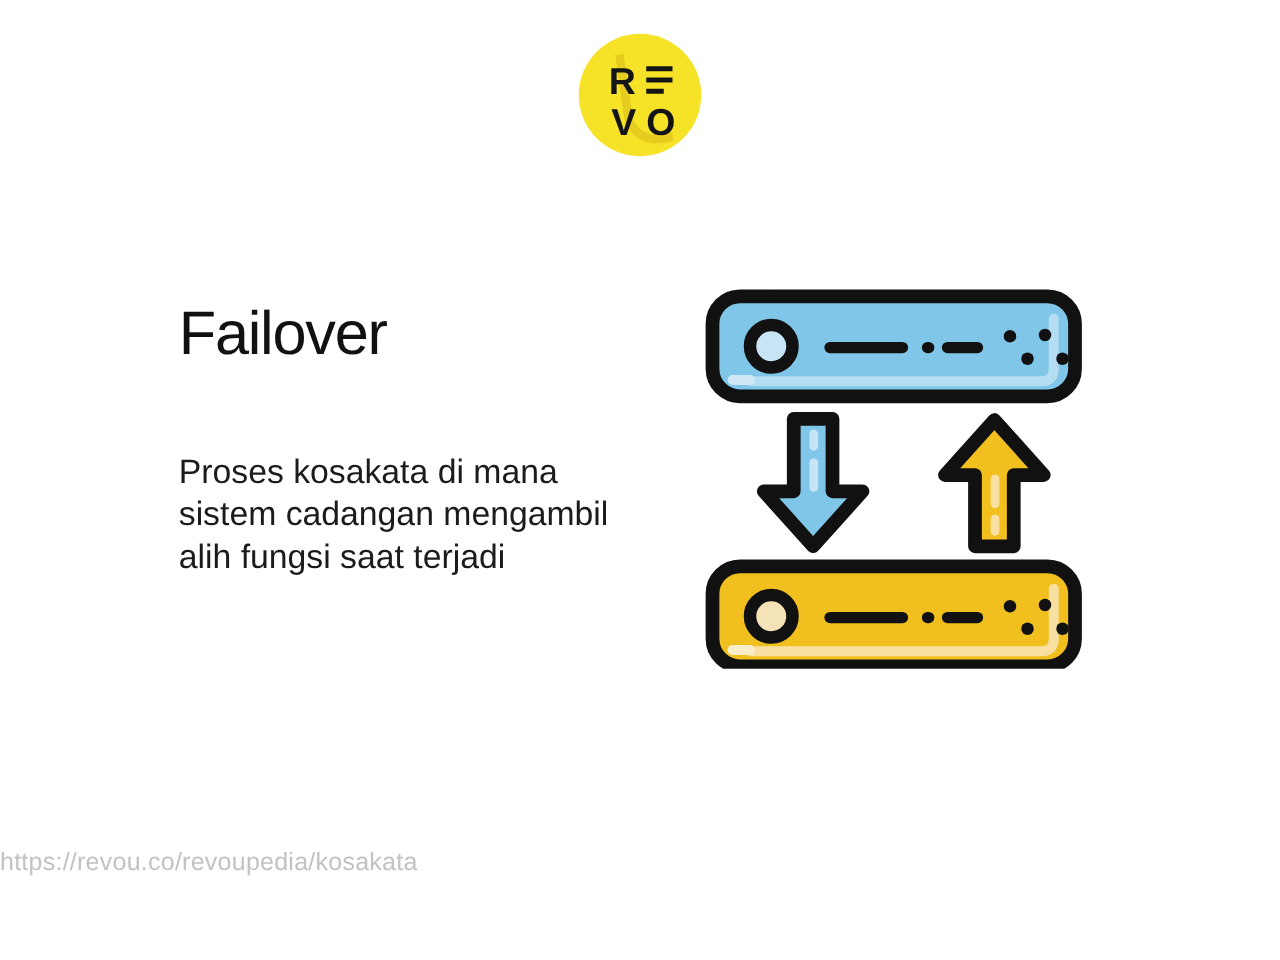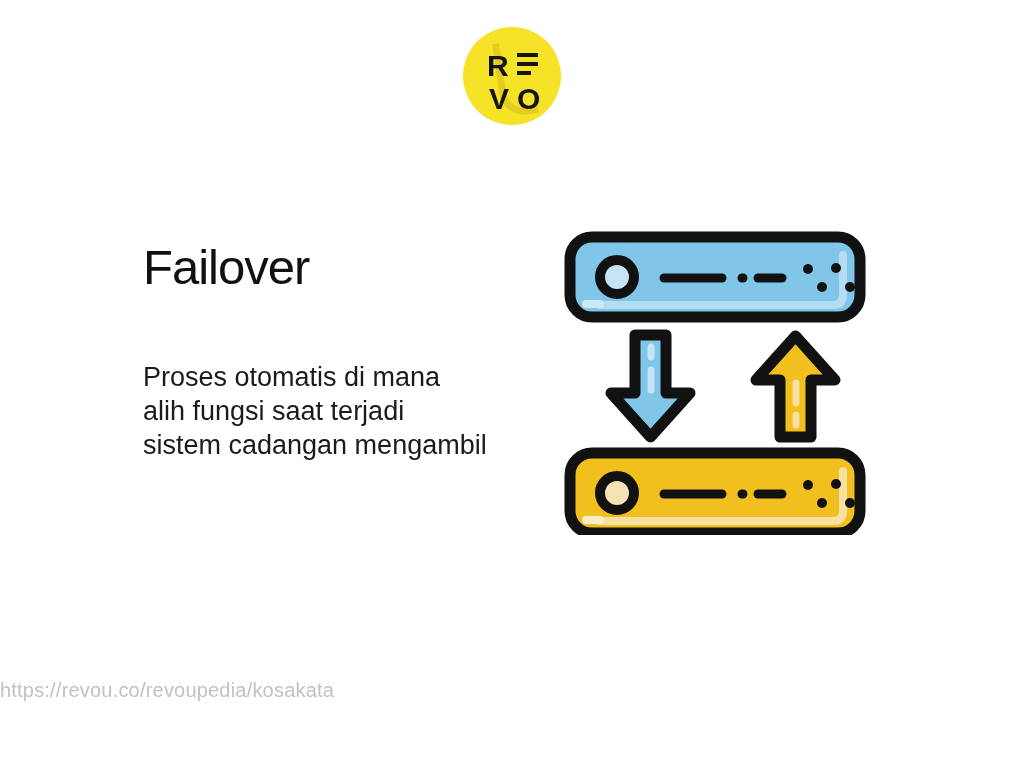--- a/index.html
+++ b/index.html
@@ -135,23 +135,23 @@
         <i></i>
       </span>
     <span class="logo-letter v">V</span>
     <span class="logo-letter o">O</span>
   </div>
 </div>
 
 <div class="title">Failover</div>
 
 <div class="body-text">
-  <span class="line">Proses otomatis di mana</span>
+  <span class="line">Proses kosakata di mana</span>
+  <span class="line">sistem cadangan mengambil</span>
   <span class="line">alih fungsi saat terjadi</span>
-  <span class="line">sistem cadangan mengambil</span>
 </div>
 
 <div class="illustration">
   <svg width="310" height="310" viewBox="0 0 310 310" xmlns="http://www.w3.org/2000/svg">
 
     <g>
       <rect x="10" y="12" width="290" height="80" rx="22" ry="22" fill="#7FC6E8" stroke="#111111" stroke-width="11"></rect>
 
       <path d="M283 30 L283 70 Q283 80 273 80 L40 80" fill="none" stroke="#B4DDF2" stroke-width="8" stroke-linecap="round"></path>
 

